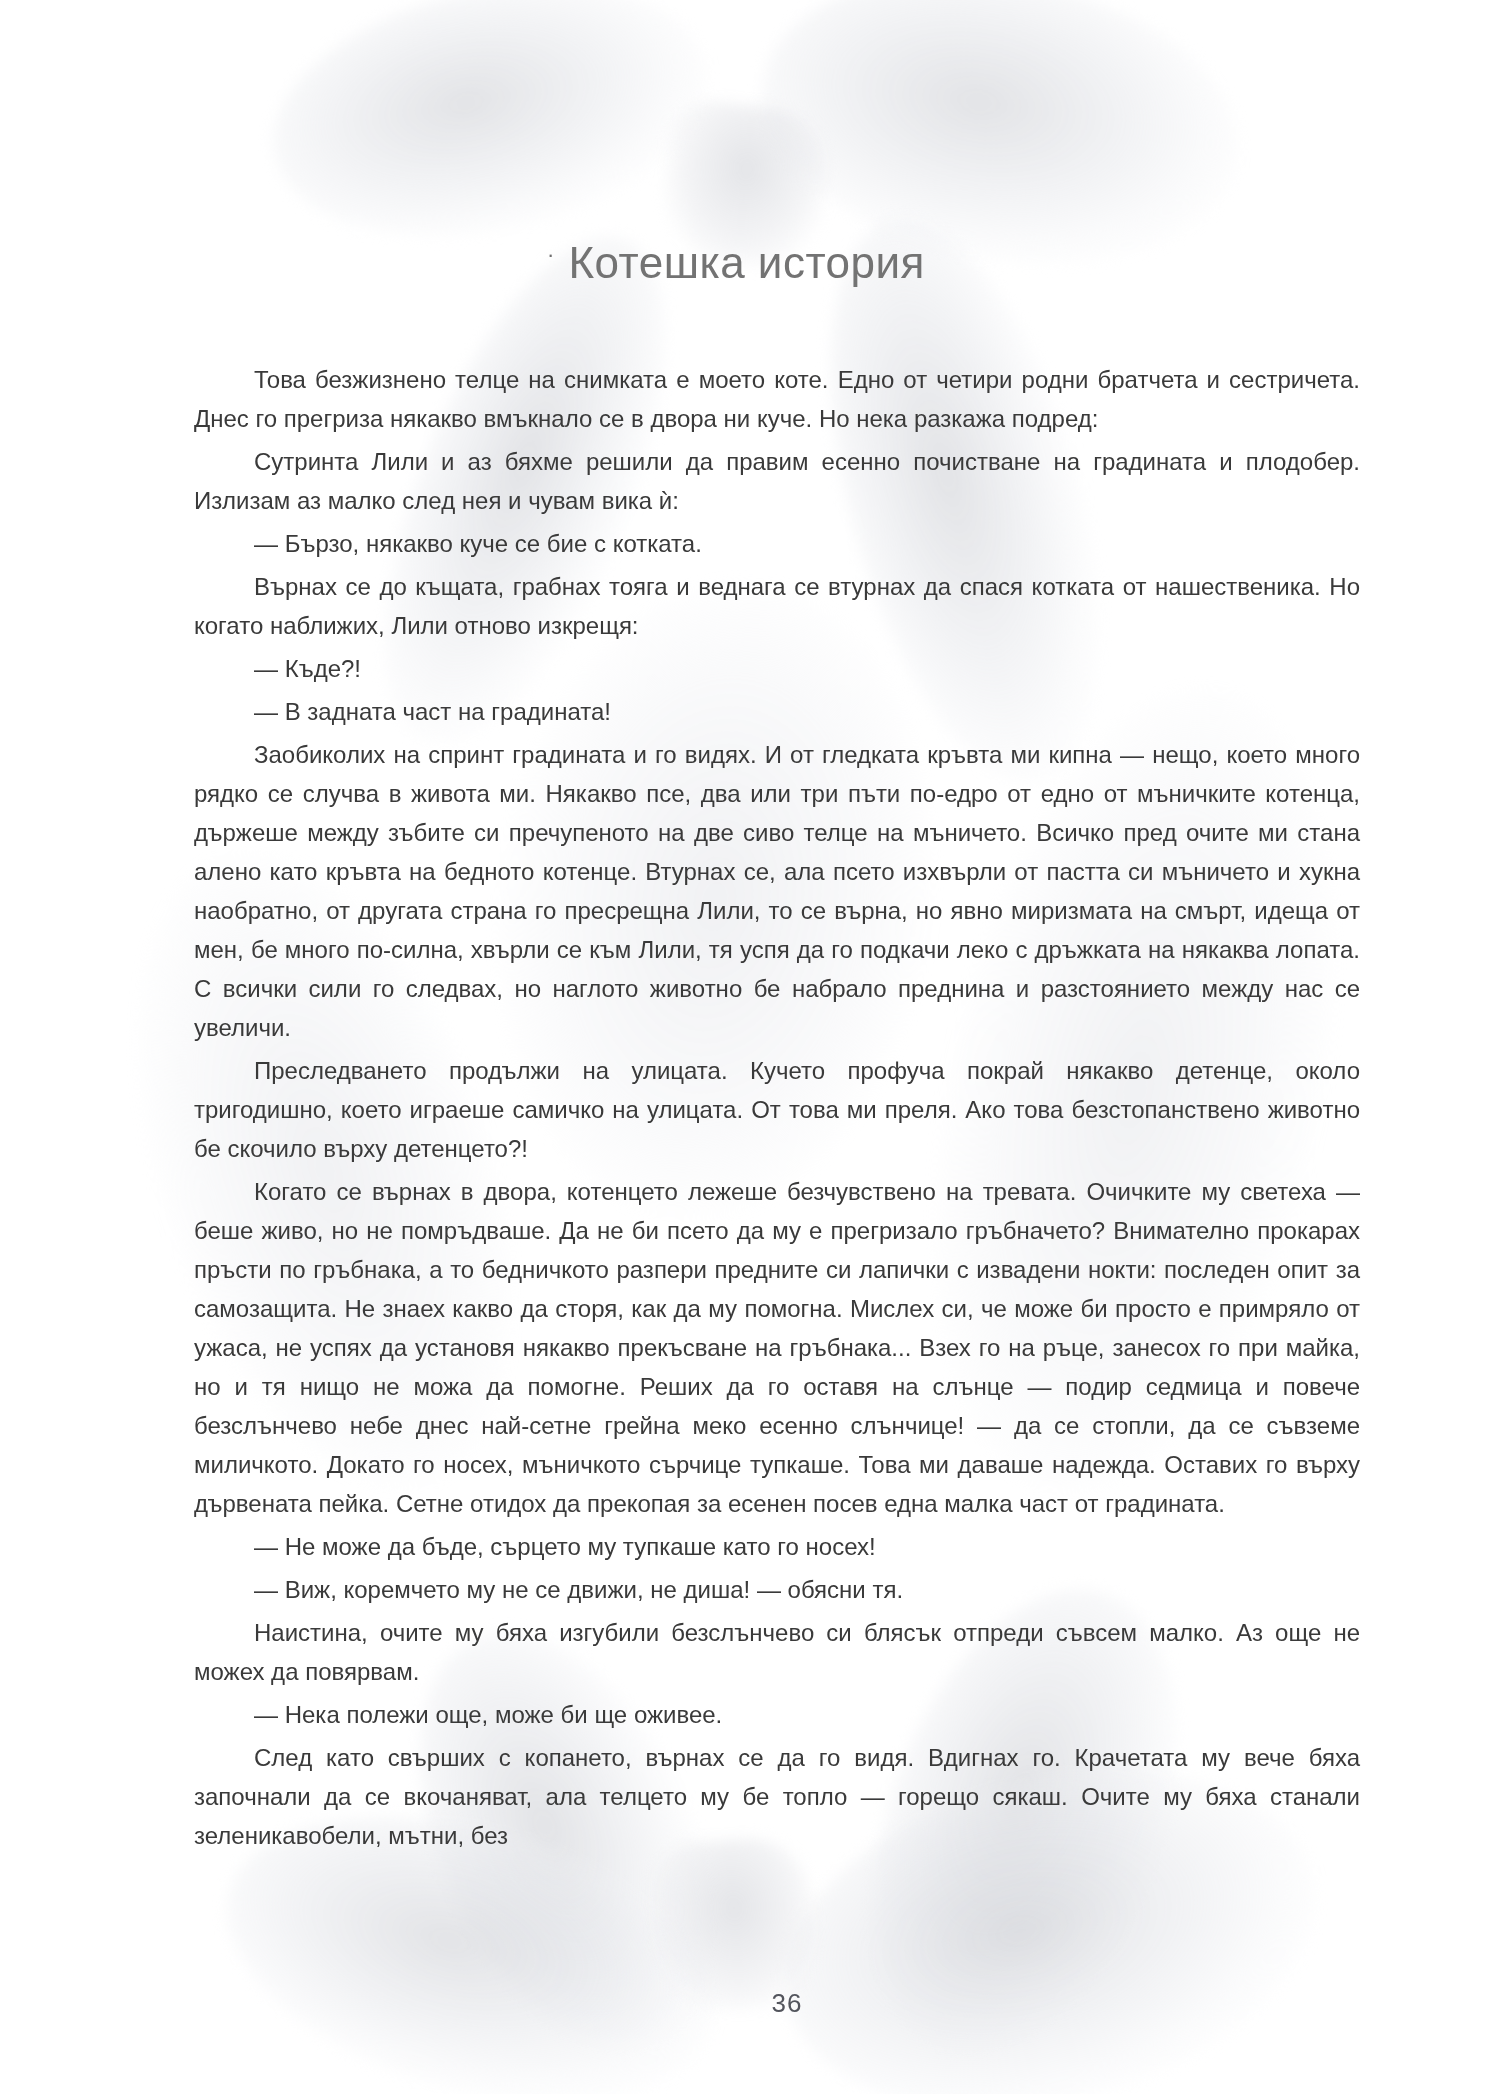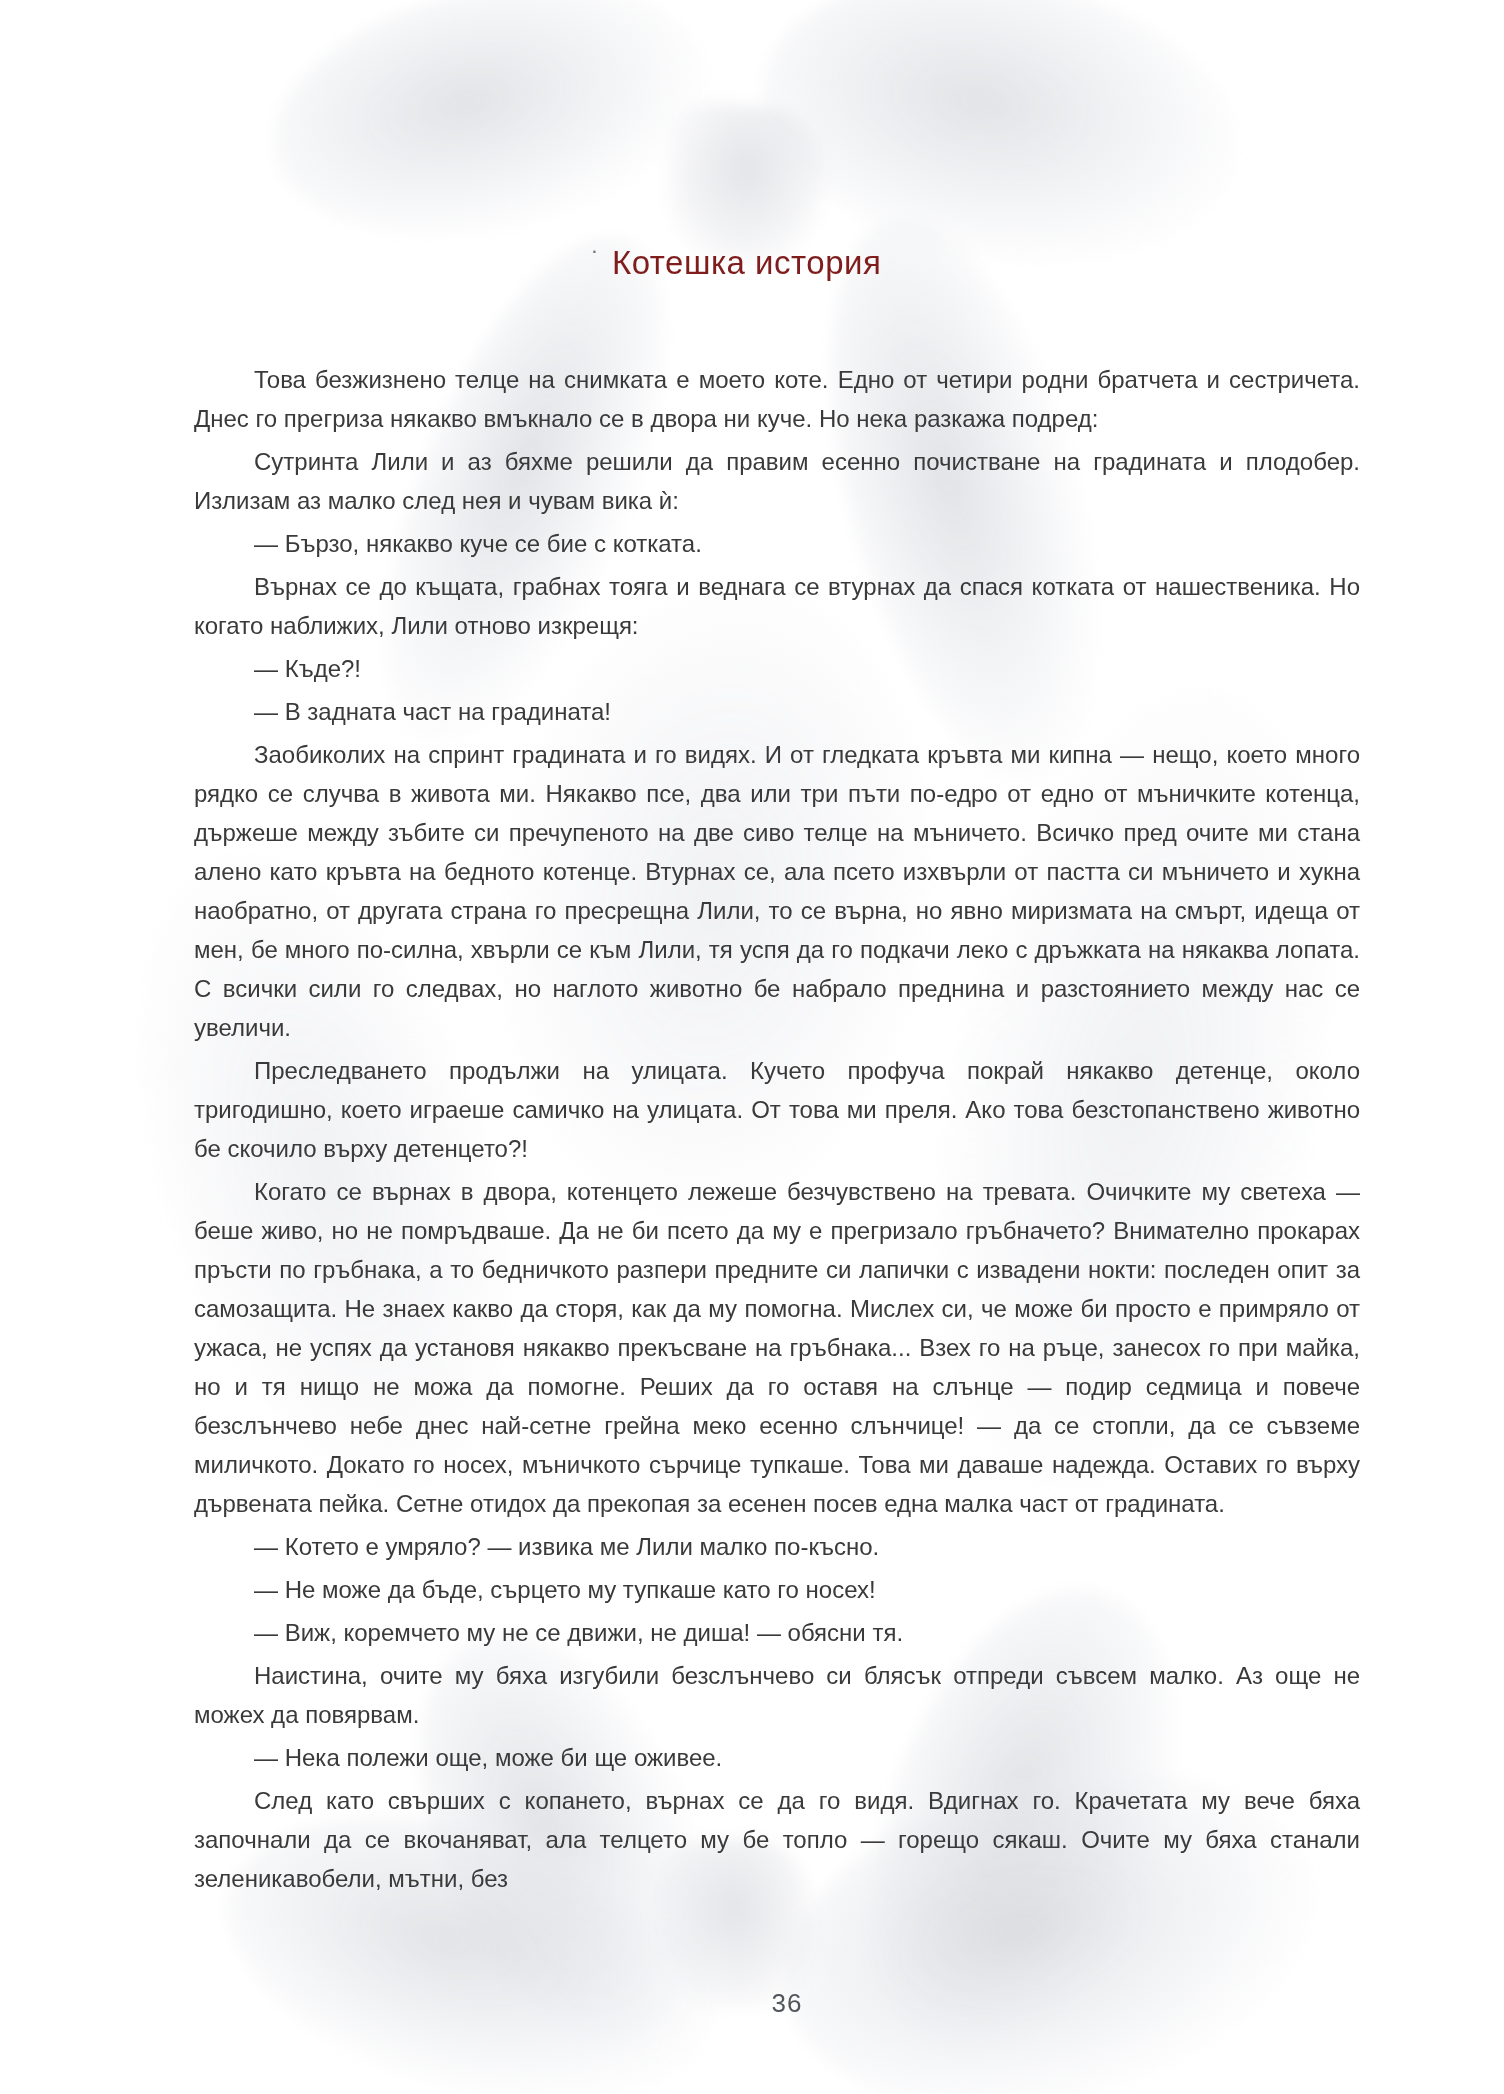--- a/index.html
+++ b/index.html
@@ -58,23 +58,23 @@
     transform: translateX(-16px);
     white-space: nowrap;
   }
   .title-dot {
     font-size: 22px;
     color: #6f6f6f;
     vertical-align: 16px;
     margin-right: 14px;
   }
   .title-text {
-    font-size: 33px;
+    font-size: 44px;
     font-weight: 400;
-    color: #7f1d1d;
+    color: #737373;
     letter-spacing: 0.5px;
   }
 
   
   .story {
     position: absolute;
     top: 356px;
     left: 190px;
     width: 1174px;
     z-index: 1;
@@ -132,21 +132,20 @@
   <div class="story">
       <p>Това безжизнено телце на снимката е моето коте. Едно от четири родни братчета и сестричета. Днес го прегриза някакво вмъкнало се в двора ни куче. Но нека разкажа подред:</p>
       <p>Сутринта Лили и аз бяхме решили да правим есенно почистване на градината и плодобер. Излизам аз малко след нея и чувам вика ѝ:</p>
       <p>— Бързо, някакво куче се бие с котката.</p>
       <p>Върнах се до къщата, грабнах тояга и веднага се втурнах да спася котката от нашественика. Но когато наближих, Лили отново изкрещя:</p>
       <p>— Къде?!</p>
       <p>— В задната част на градината!</p>
       <p>Заобиколих на спринт градината и го видях. И от гледката кръвта ми кипна — нещо, което много рядко се случва в живота ми. Някакво псе, два или три пъти по-едро от едно от мъничките котенца, държеше между зъбите си пречупеното на две сиво телце на мъничето. Всичко пред очите ми стана алено като кръвта на бедното котенце. Втурнах се, ала псето изхвърли от пастта си мъничето и хукна наобратно, от другата страна го пресрещна Лили, то се върна, но явно миризмата на смърт, идеща от мен, бе много по-силна, хвърли се към Лили, тя успя да го подкачи леко с дръжката на някаква лопата. С всички сили го следвах, но наглото животно бе набрало преднина и разстоянието между нас се увеличи.</p>
       <p>Преследването продължи на улицата. Кучето профуча покрай някакво детенце, около тригодишно, което играеше самичко на улицата. От това ми преля. Ако това безстопанствено животно бе скочило върху детенцето?!</p>
       <p>Когато се върнах в двора, котенцето лежеше безчувствено на тревата. Очичките му светеха — беше живо, но не помръдваше. Да не би псето да му е прегризало гръбначето? Внимателно прокарах пръсти по гръбнака, а то бедничкото разпери предните си лапички с извадени нокти: последен опит за самозащита. Не знаех какво да сторя, как да му помогна. Мислех си, че може би просто е примряло от ужаса, не успях да установя някакво прекъсване на гръбнака... Взех го на ръце, занесох го при майка, но и тя нищо не можа да помогне. Реших да го оставя на слънце — подир седмица и повече безслънчево небе днес най-сетне грейна меко есенно слънчице! — да се стопли, да се съвземе миличкото. Докато го носех, мъничкото сърчице тупкаше. Това ми даваше надежда. Оставих го върху дървената пейка. Сетне отидох да прекопая за есенен посев една малка част от градината.</p>
-      <p>— Котето е умряло? — извика ме Лили малко по-късно.</p>
       <p>— Не може да бъде, сърцето му тупкаше като го носех!</p>
       <p>— Виж, коремчето му не се движи, не диша! — обясни тя.</p>
       <p>Наистина, очите му бяха изгубили безслънчево си блясък отпреди съвсем малко. Аз още не можех да повярвам.</p>
       <p>— Нека полежи още, може би ще оживее.</p>
       <p>След като свърших с копането, върнах се да го видя. Вдигнах го. Крачетата му вече бяха започнали да се вкочаняват, ала телцето му бе топло — горещо сякаш. Очите му бяха станали зеленикавобели, мътни, без</p>
     </div>
 
   <div class="page-number">36</div>
 
 </div>

